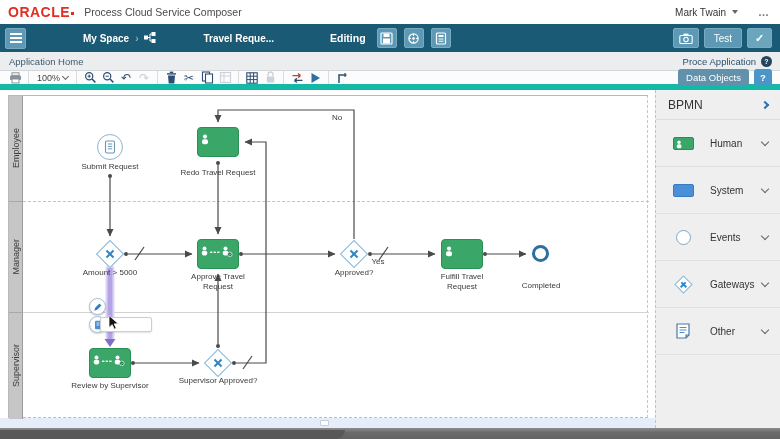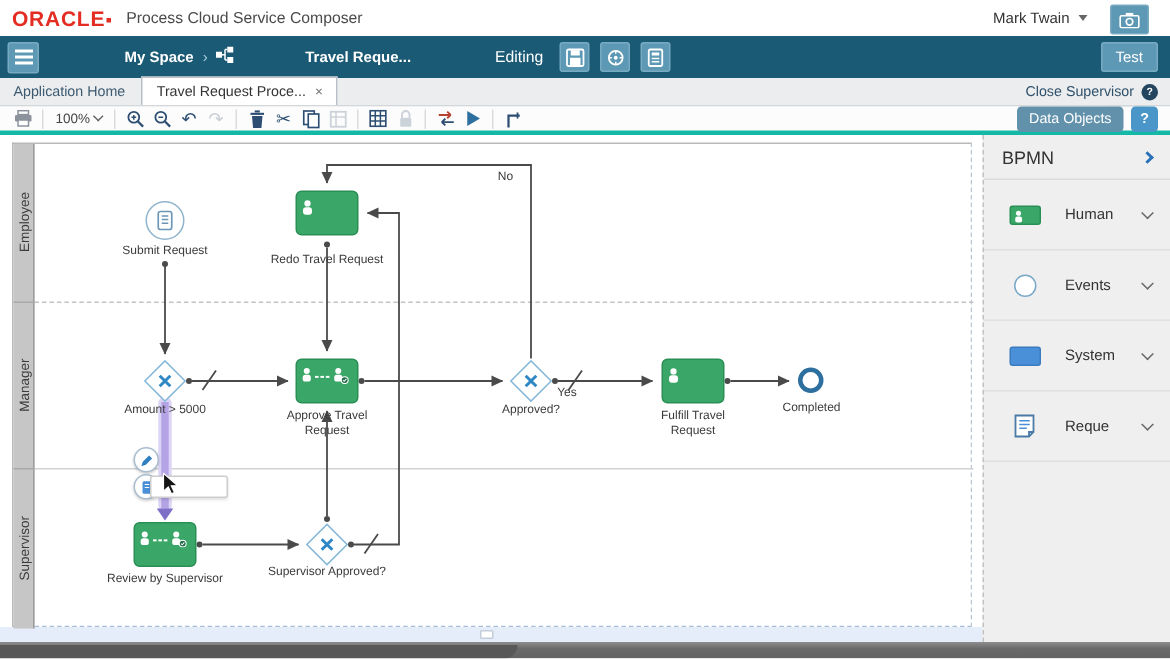--- a/index.html
+++ b/index.html
@@ -5,52 +5,52 @@
   * { margin:0; padding:0; box-sizing:border-box; }
   html,body { background:#fff; }
   body { font-family:"Liberation Sans", sans-serif; }
   .app { position:relative; width:780px; height:439px; overflow:hidden; background:#fff; }
 
   
   .topbar { position:absolute; left:0; top:0; width:780px; height:24px; background:#fff; display:flex; align-items:center; }
   .logo { font-weight:bold; font-size:14px; letter-spacing:0.5px; color:#e32d22; margin-left:8px; }
   .logo-r { display:inline-block; width:3px; height:3px; background:#e32d22; vertical-align:top; margin:2px 0 0 1px; }
   .product { font-size:10.5px; color:#4a4a4a; margin-left:10px; }
-  .topbar-right { margin-left:auto; display:flex; align-items:center; gap:6px; margin-right:23px; }
+  .topbar-right { margin-left:auto; display:flex; align-items:center; gap:6px; margin-right:10px; }
   .user { font-size:10px; color:#333; }
   .caret-down { width:0; height:0; border-left:3.5px solid transparent; border-right:3.5px solid transparent; border-top:4px solid #666; display:inline-block; }
   .more-dots { font-size:11px; color:#777; letter-spacing:1px; margin-left:14px; font-weight:bold; }
 
   
   .appbar { position:absolute; left:0; top:24px; width:780px; height:28px; background:#1a5a74; display:flex; align-items:center; }
   .sq-btn { background:#5d98b4; border:1px solid #78abc2; border-radius:2px; display:flex; align-items:center; justify-content:center; cursor:pointer; }
   .hamburger { width:21px; height:21px; margin-left:5px; flex-direction:column; gap:2px; }
   .hamburger i { display:block; width:12px; height:2px; background:#fff; }
   .crumbs { display:flex; align-items:center; gap:6px; margin-left:16px; }
   .crumb { color:#fff; font-size:10px; font-weight:bold;padding-left:41px; }
   .crumb-sep { color:#a9cbdb; font-size:10px; }
   .mid-group { position:absolute; left:330px; display:flex; align-items:center; gap:7px; }
-  .mode-label { color:#fff; font-size:10.5px; margin-right:4px; }
+  .mode-label { color:#fff; font-size:10.5px; margin-right:4px;font-weight:bold; }
   .ic20 { width:20px; height:20px; }
-  .right-group { margin-left:auto; display:flex; align-items:center; gap:5px; margin-right:8px;flex-direction:column; }
+  .right-group { margin-left:auto; display:flex; align-items:center; gap:5px; margin-right:8px; }
   .cam-btn { width:26px; height:20px; }
   .test-btn { height:20px; padding:0 9px; color:#fff; font-size:10px; }
   .check-btn { width:25px; height:20px; color:#fff; font-size:11px; font-weight:bold; background:#6ba6bd; }
 
   
   .tabrow { position:absolute; left:0; top:52px; width:780px; height:19px; background:#ebedee; border-bottom:1px solid #d4d7d9; display:flex; align-items:flex-end; }
   .tab { font-size:9.5px; padding:3px 9px 3px 9px; color:#3c5a72; cursor:pointer;text-align:center; }
   .tab.active { background:#fff; border:1px solid #b9c0c7; border-bottom:none; color:#333; height:19px; display:flex; align-items:center; gap:6px; margin-left:2px; }
   .tab-close { color:#777; font-size:9px; }
   .tabrow-right { margin-left:auto; display:flex; align-items:center; gap:5px; margin-right:8px; padding-bottom:3px; }
   .close-app { font-size:9.5px; color:#2f506b; cursor:pointer; }
   .help-badge { width:11px; height:11px; border-radius:50%; background:#24455f; color:#fff; font-size:7px; display:flex; align-items:center; justify-content:center; font-weight:bold; }
 
   
-  .toolbar { position:absolute; left:0; top:71px; width:780px; height:19px; background:#fcfcfc; border-bottom:3px solid #14b8a6; display:flex; align-items:center; }
+  .toolbar { position:absolute; left:0; top:71px; width:780px; height:19px; background:#fcfcfc; border-bottom:6px solid #14b8a6; display:flex; align-items:center; }
   .tbi { display:flex; align-items:center; justify-content:center; width:18px; height:16px; cursor:pointer; }
   .tdiv { width:1px; height:13px; background:#dcdcdc; margin:0 4px; }
   .zoom-select { display:flex; align-items:center; gap:3px; font-size:9px; color:#444; margin:0 4px; cursor:pointer; }
   .chev-mini { width:5px; height:5px; border-right:1.4px solid #666; border-bottom:1.4px solid #666; transform:rotate(45deg); margin-top:-3px; }
   .glyph { font-size:12px; color:#2d4e72; line-height:1; }
   .glyph.dis { color:#c9ced6; }
   .toolbar-right { margin-left:auto; display:flex; align-items:center; gap:5px; margin-right:8px; }
   .pill { border:none; border-radius:3px; font-size:9.5px; padding:3px 8px; cursor:pointer; font-family:inherit; }
   .pill-data { background:#6291ac; color:#fff;text-align:center; }
   .pill-assoc { background:#cfe3f0; color:#f2f8fc; }
@@ -170,26 +170,22 @@
             <circle cx="7" cy="6.5" r="2.2" fill="none" stroke="#fff" stroke-width="1.1"></circle>
           </svg>
         </div>
       <div class="sq-btn test-btn">Test</div>
       <div class="sq-btn check-btn">✓</div>
     </div>
   </div>
 
   <div class="tabrow">
     <span class="tab">Application Home</span>
-    <span class="tab active">
-      <span>Travel Request Proce...</span>
-      <span class="tab-close">×</span>
-    </span>
     <div class="tabrow-right">
-      <span class="close-app">Close Supervisor</span>
+      <span class="close-app">Proce Application</span>
       <span class="help-badge">?</span>
     </div>
   </div>
 
   <div class="toolbar">
     <span class="tbi" style="margin-left:6px">
         <svg width="13" height="12" viewBox="0 0 13 12">
           <rect x="3" y="0.8" width="7" height="2.6" fill="none" stroke="#8b929c" stroke-width="1"></rect>
           <rect x="1" y="3.6" width="11" height="4.4" rx="0.8" fill="#8b929c"></rect>
           <rect x="3" y="7" width="7" height="4" fill="#fff" stroke="#8b929c" stroke-width="1"></rect>
@@ -402,21 +398,21 @@
         <div class="node gateway" style="left:199px;top:257px">
             <span class="gw-plus"></span>
           </div>
 
         <div class="dlabel" style="left:56px;top:66px;width:90px">Submit Request</div>
         <div class="dlabel" style="left:154px;top:72px;width:110px">Redo Travel Request</div>
         <div class="dlabel" style="left:51px;top:172px;width:100px">Amount &gt; 5000</div>
         <div class="dlabel" style="left:179px;top:176px;width:60px">Approve Travel Request</div>
         <div class="dlabel" style="left:315px;top:172px;width:60px">Approved?</div>
         <div class="dlabel" style="left:424px;top:176px;width:58px">Fulfill Travel Request</div>
-        <div class="dlabel" style="left:502px;top:171px;width:60px">Completed</div>
+        <div class="dlabel" style="left:502px;top:185px;width:60px">Completed</div>
         <div class="dlabel" style="left:46px;top:285px;width:110px">Review by Supervisor</div>
         <div class="dlabel" style="left:154px;top:280px;width:110px">Supervisor Approved?</div>
 
         <div class="dlabel" style="left:316px;top:17px;width:24px">No</div>
         <div class="dlabel" style="left:357px;top:161px;width:24px">Yes</div>
 
         <div class="ov-btn" style="left:80px;top:202px">
           <svg width="10" height="10" viewBox="0 0 10 10">
               <path d="M1.2,8.8 l1,-3 4.2,-4.2 2,2 -4.2,4.2 z" fill="#2f7fc1"></path>
             </svg>
@@ -450,41 +446,50 @@
                 <circle cx="3" cy="2.2" r="1.7" fill="#fff"></circle>
                 <rect x="0.8" y="4.3" width="4.6" height="4" rx="1.5" fill="#fff"></rect>
               </svg>
             </span>
           </span>
         <span class="pal-label">Human</span>
         <span class="chev-d"></span>
       </div>
       <div class="pal-item">
         <span class="pal-ic">
+            <span class="mini-system"></span>
+          </span>
+        <span class="pal-label">System</span>
+        <span class="chev-d"></span>
+      </div>
+      <div class="pal-item">
+        <span class="pal-ic">
             <span class="mini-event"></span>
           </span>
         <span class="pal-label">Events</span>
         <span class="chev-d"></span>
       </div>
       <div class="pal-item">
         <span class="pal-ic">
-            <span class="mini-system"></span>
+            <span class="mini-gw">
+              <span class="gw-plus"></span>
+            </span>
           </span>
-        <span class="pal-label">System</span>
+        <span class="pal-label">Gateways</span>
         <span class="chev-d"></span>
       </div>
       <div class="pal-item">
         <span class="pal-ic">
             <svg width="14" height="16" viewBox="0 0 14 16">
               <path d="M1,1 h12 v11 l-3,3 h-9 z" fill="#fff" stroke="#4a7ba6" stroke-width="1.2"></path>
               <path d="M10,15 v-3 h3" fill="none" stroke="#4a7ba6" stroke-width="1.2"></path>
               <path d="M3.5,4.5 h7 M3.5,7 h7 M3.5,9.5 h5" stroke="#4a90d9" stroke-width="1.1"></path>
             </svg>
           </span>
-        <span class="pal-label">Reque</span>
+        <span class="pal-label">Other</span>
         <span class="chev-d"></span>
       </div>
     </aside>
   </div>
 
   <div class="bottombar">
     <div class="bottombar-dark"></div>
   </div>
 </div>
 

